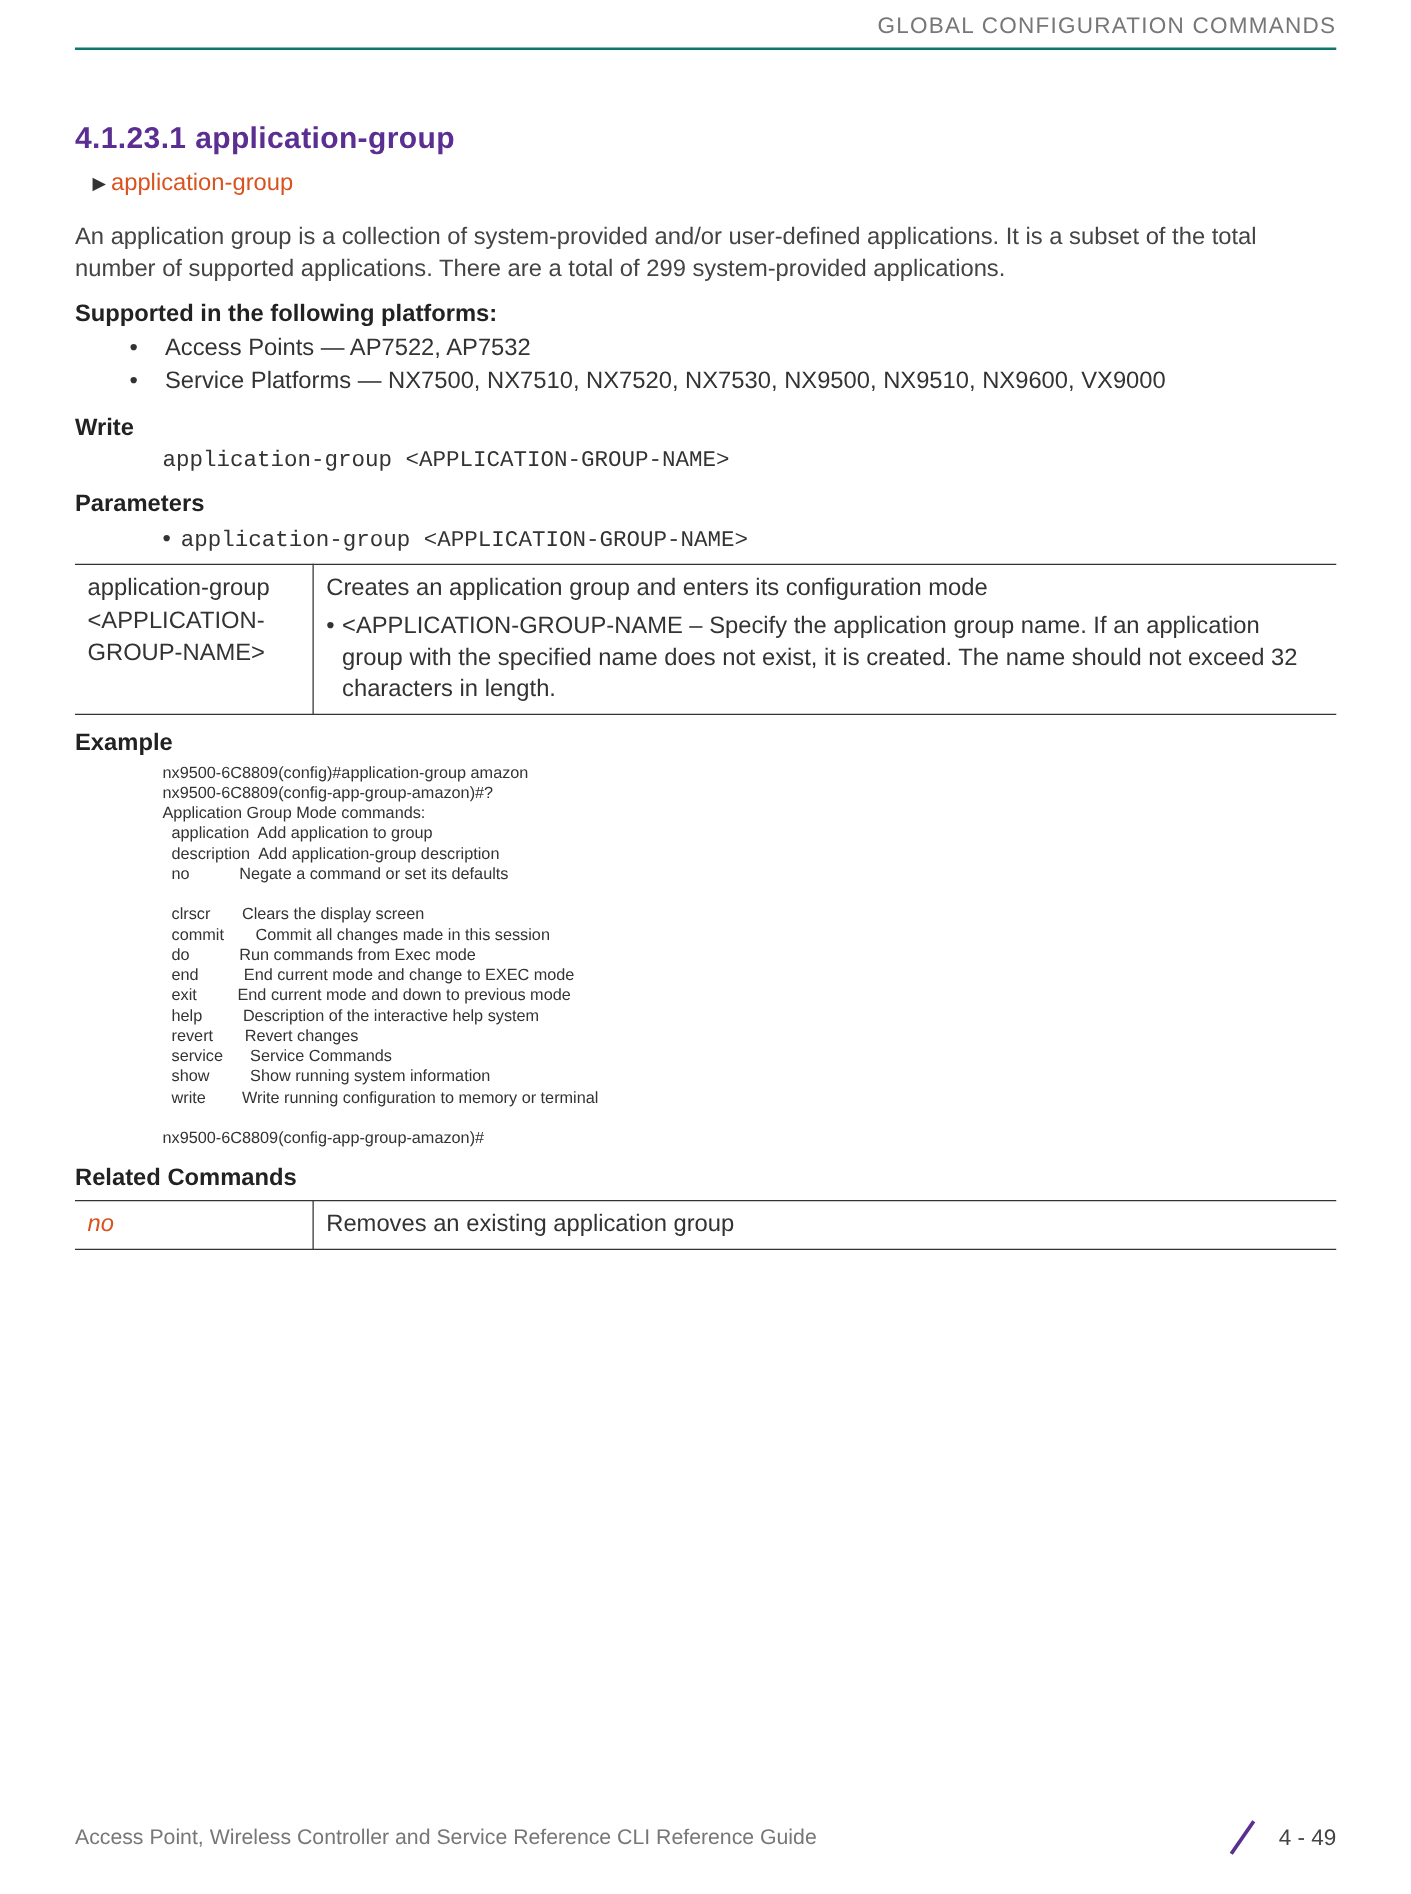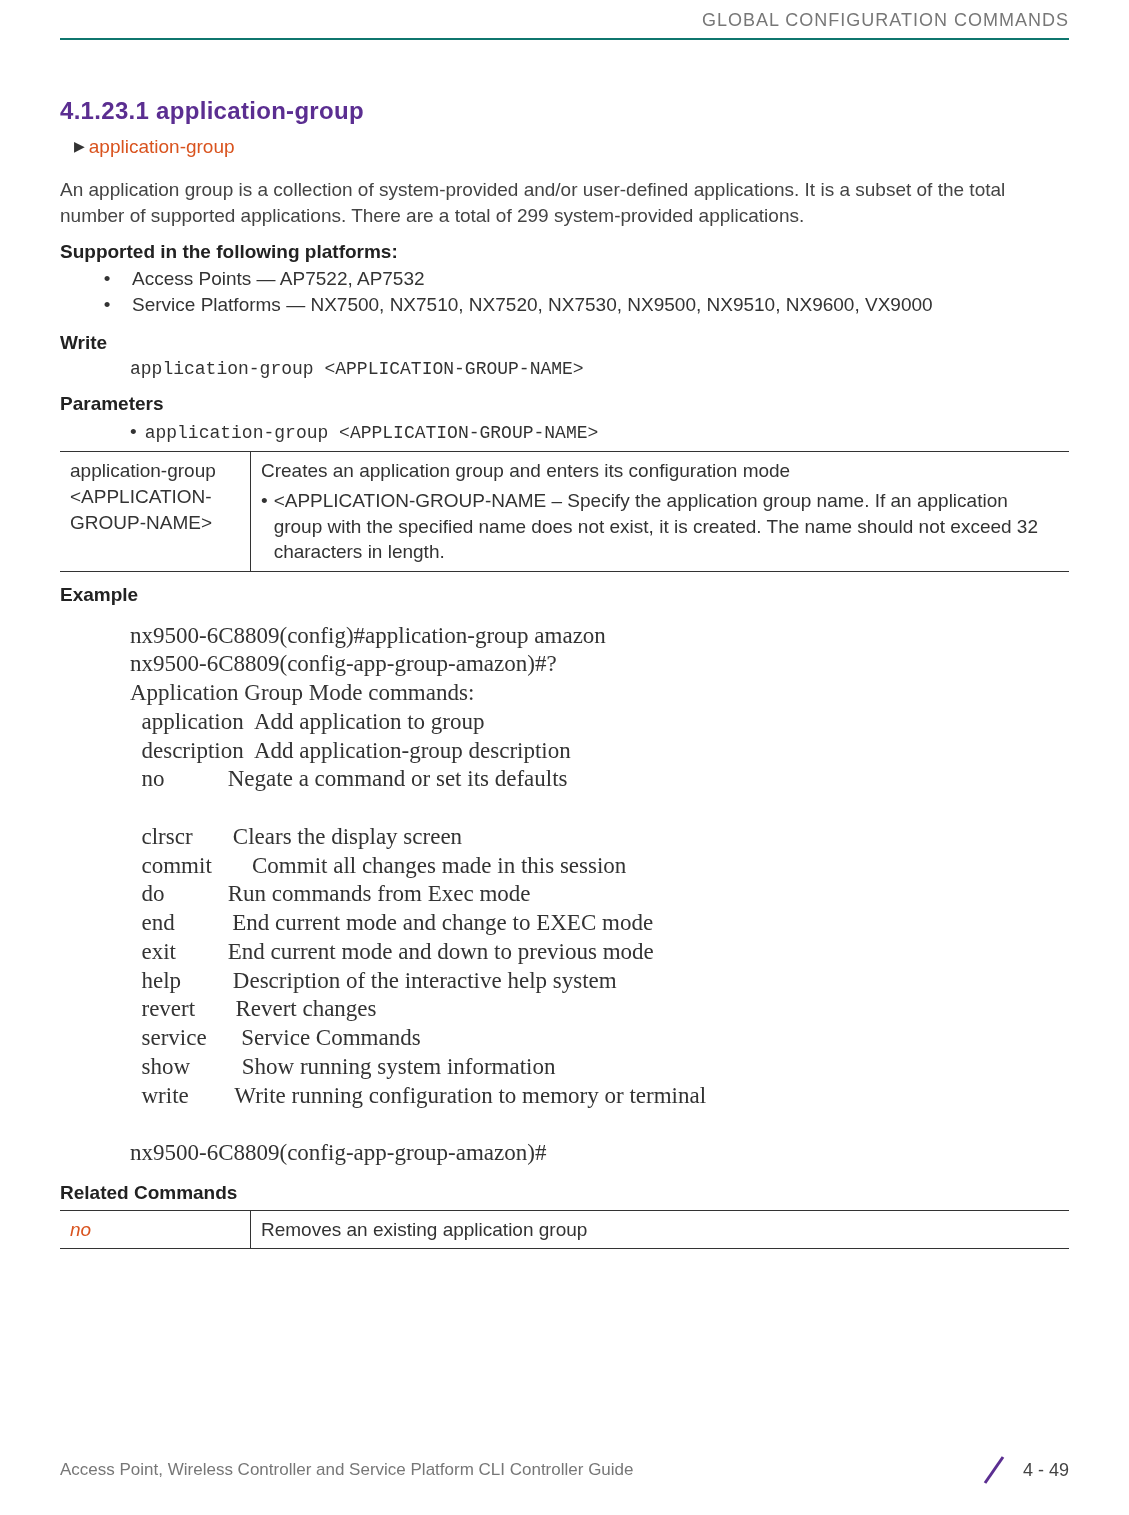--- a/index.html
+++ b/index.html
@@ -113,25 +113,25 @@
   table.related-table td:first-child {
     width: 170px;
     border-right: 1px solid #333;
   }
   .param-desc-sub {
     display: flex;
     gap: 6px;
     margin-top: 4px;
   }
   .example-block {
-    font-family: Liberation Serif, serif;
-    font-size: 23px;
+    font-family: Liberation Sans, sans-serif;
+    font-size: 13px;
     white-space: pre;
     margin-left: 70px;
-    margin-top: 14px;
+    margin-top: 2px;
     color: #333;
     line-height: 1.25;
   }
   .related-cmd {
     color: #d9531e;
     font-style: italic;
   }
   .footer {
     position: absolute;
     left: 0;
@@ -234,21 +234,21 @@
         <tr>
       <td>
         <span class="related-cmd">no</span>
       </td>
       <td>Removes an existing application group</td>
     </tr>
   </tbody>
     </table>
 
   <div class="footer">
-    <span>Access Point, Wireless Controller and Service Platform CLI Controller Guide</span>
+    <span>Access Point, Wireless Controller and Service Reference CLI Reference Guide</span>
     <span class="right">
       <svg class="slash" viewBox="0 0 30 30">
         <line x1="6" y1="28" x2="24" y2="2" stroke="#5b2e91" stroke-width="3"></line>
       </svg>
       <span class="pagenum">4 - 49</span>
     </span>
   </div>
 
 </div>
 

